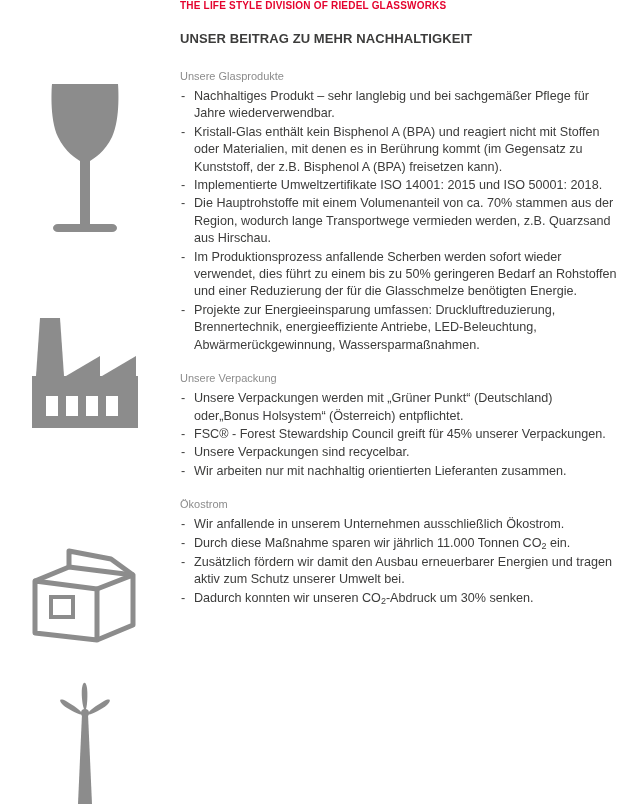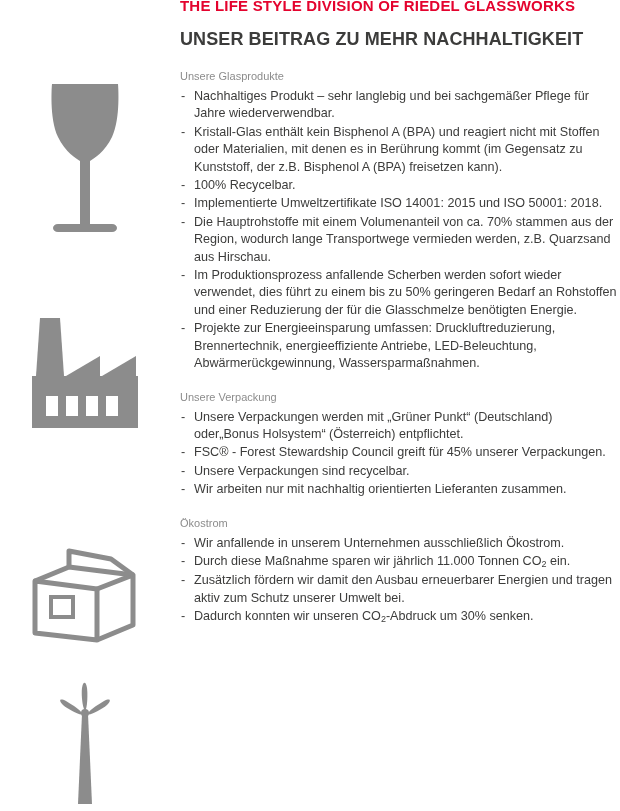--- a/index.html
+++ b/index.html
@@ -41,30 +41,30 @@
 
   .content {
     position: absolute;
     left: 180px;
     top: 0;
     width: 440px;
     height: 811px;
   }
   .eyebrow {
     color: #e4032e;
-    font-size: 15px;
+    font-size: 10px;
     font-weight: bold;
     letter-spacing: 0.2px;
     margin: 0;
     padding-top: 0px;
     line-height: 12px;
     white-space: nowrap;
   }
   .headline {
-    font-size: 18px;
+    font-size: 13px;
     font-weight: bold;
     color: #3c3c3b;
     margin: 16px 0 18px 0;
     letter-spacing: 0.1px;
     line-height: 22px;
   }
   .section-title {
     color: #8c8c8c;
     font-size: 11px;
     margin: 16px 0 4px 0;
@@ -154,21 +154,20 @@
 
     <p class="eyebrow">THE LIFE STYLE DIVISION OF RIEDEL GLASSWORKS</p>
 
     <h1 class="headline">UNSER BEITRAG ZU MEHR NACHHALTIGKEIT</h1>
 
     <div class="section">
       <div class="section-title">Unsere Glasprodukte</div>
       <ul class="bullets">
         <li>Nachhaltiges Produkt – sehr langlebig und bei sachgemäßer Pflege für Jahre wiederverwendbar.</li>
         <li>Kristall-Glas enthält kein Bisphenol A (BPA) und reagiert nicht mit Stoffen oder Materialien, mit denen es in Berührung kommt (im Gegensatz zu Kunststoff, der z.B. Bisphenol A (BPA) freisetzen kann).</li>
-        <li>100% Recycelbar.</li>
       </ul>
     </div>
 
     <div class="section">
       <ul class="bullets">
         <li>Implementierte Umweltzertifikate ISO 14001: 2015 und ISO 50001: 2018.</li>
         <li>Die Hauptrohstoffe mit einem Volumenanteil von ca. 70% stammen aus der Region, wodurch lange Transportwege vermieden werden, z.B. Quarzsand aus Hirschau.</li>
         <li>Im Produktionsprozess anfallende Scherben werden sofort wieder verwendet, dies führt zu einem bis zu 50% geringeren Bedarf an Rohstoffen und einer Reduzierung der für die Glasschmelze benötigten Energie.</li>
         <li>Projekte zur Energieeinsparung umfassen: Druckluftreduzierung, Brennertechnik, energieeffiziente Antriebe, LED-Beleuchtung, Abwärmerückgewinnung, Wassersparmaßnahmen.</li>
       </ul>

